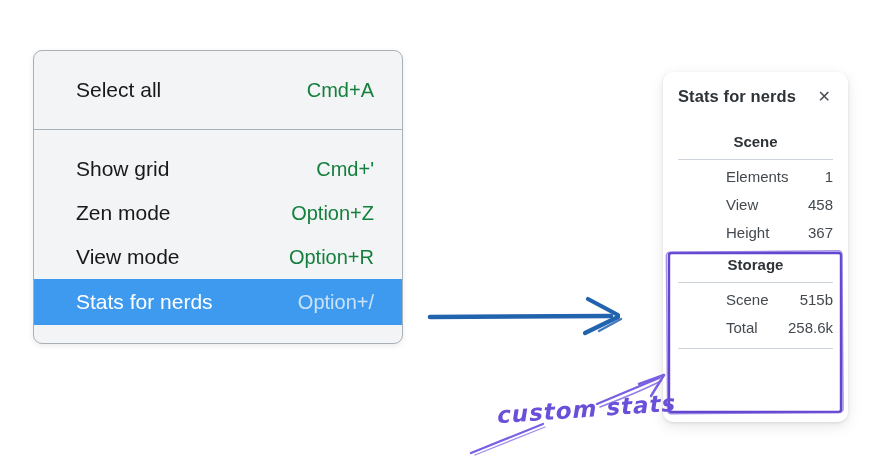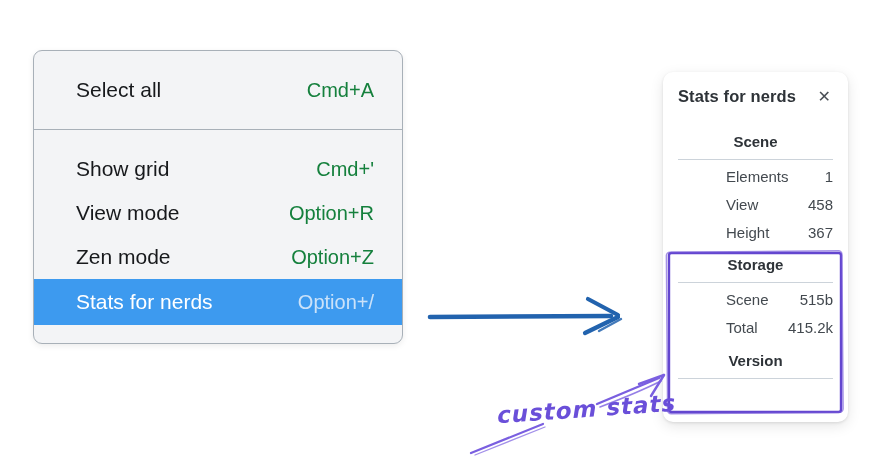--- a/index.html
+++ b/index.html
@@ -69,26 +69,26 @@
         <span class="mi-shortcut">Cmd+A</span>
       </div>
     </div>
     <div class="menu-divider"></div>
     <div class="menu-section-bottom">
       <div class="menu-item">
         <span class="mi-label">Show grid</span>
         <span class="mi-shortcut">Cmd+'</span>
       </div>
       <div class="menu-item">
+        <span class="mi-label">Zen mode</span>
+        <span class="mi-shortcut">Option+Z</span>
+      </div>
+      <div class="menu-item">
         <span class="mi-label">View mode</span>
         <span class="mi-shortcut">Option+R</span>
-      </div>
-      <div class="menu-item">
-        <span class="mi-label">Zen mode</span>
-        <span class="mi-shortcut">Option+Z</span>
       </div>
       <div class="menu-item highlighted">
         <span class="mi-label">Stats for nerds</span>
         <span class="mi-shortcut">Option+/</span>
       </div>
     </div>
   </div>
 
   <div class="stats-panel">
     <div class="panel-header">
@@ -112,24 +112,23 @@
     </div>
 
     <div class="section-heading storage-heading">Storage</div>
     <hr class="panel-hr">
     <div class="stat-row">
       <span class="sr-label">Scene</span>
       <span class="sr-value">515b</span>
     </div>
     <div class="stat-row">
       <span class="sr-label">Total</span>
-      <span class="sr-value">415.2k</span>
+      <span class="sr-value">258.6k</span>
     </div>
 
-    <div class="section-heading version-heading">Version</div>
     <hr class="panel-hr">
   </div>
 
   <svg id="overlay" viewBox="0 0 873 461" xmlns="http://www.w3.org/2000/svg">
 
     <g stroke="#2263ae" fill="none" stroke-linecap="round">
       <path d="M430 317 L611 316" stroke-width="4.6"></path>
       <path d="M588 299 L618 315" stroke-width="4.2"></path>
       <path d="M585 333 L618 317" stroke-width="4.2"></path>
       <path d="M599 331 L621 319" stroke-width="2.4" opacity="0.85"></path>

